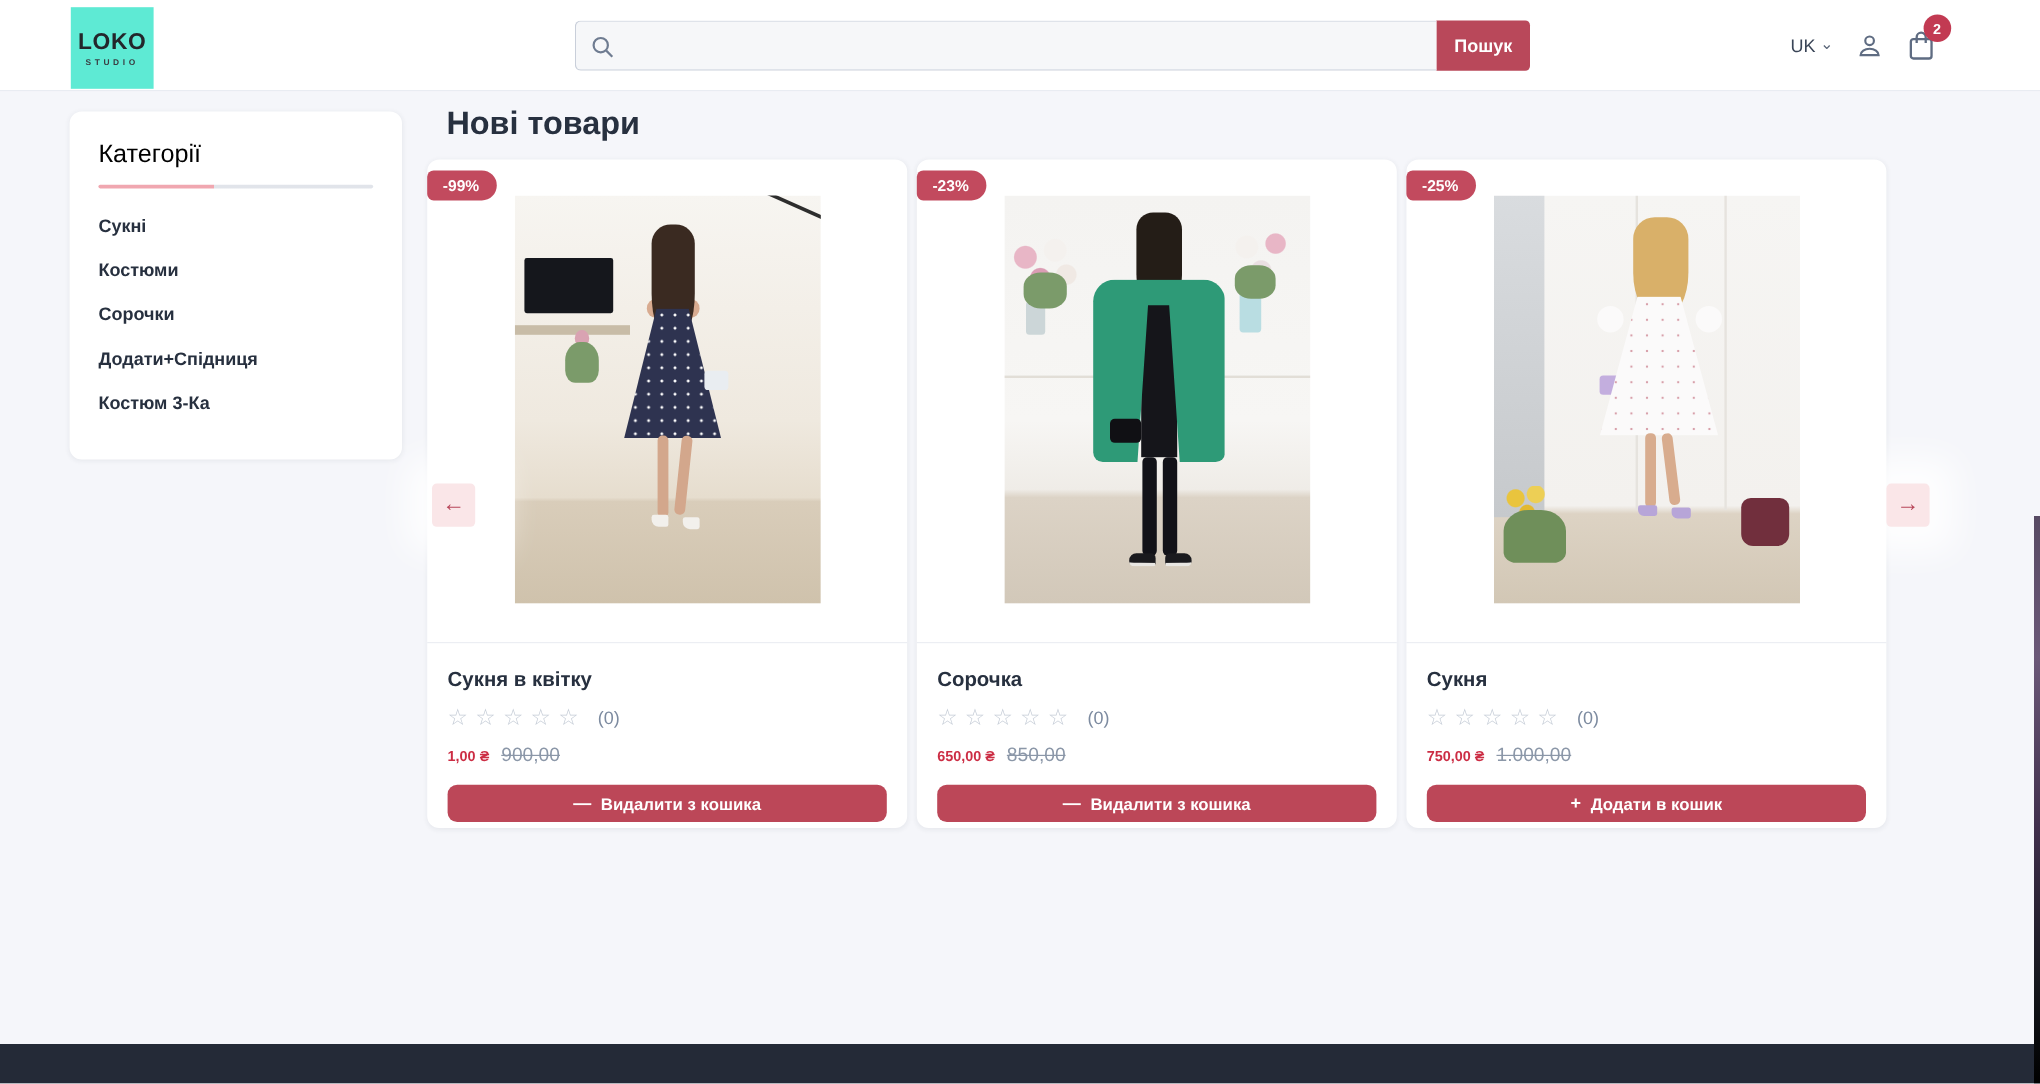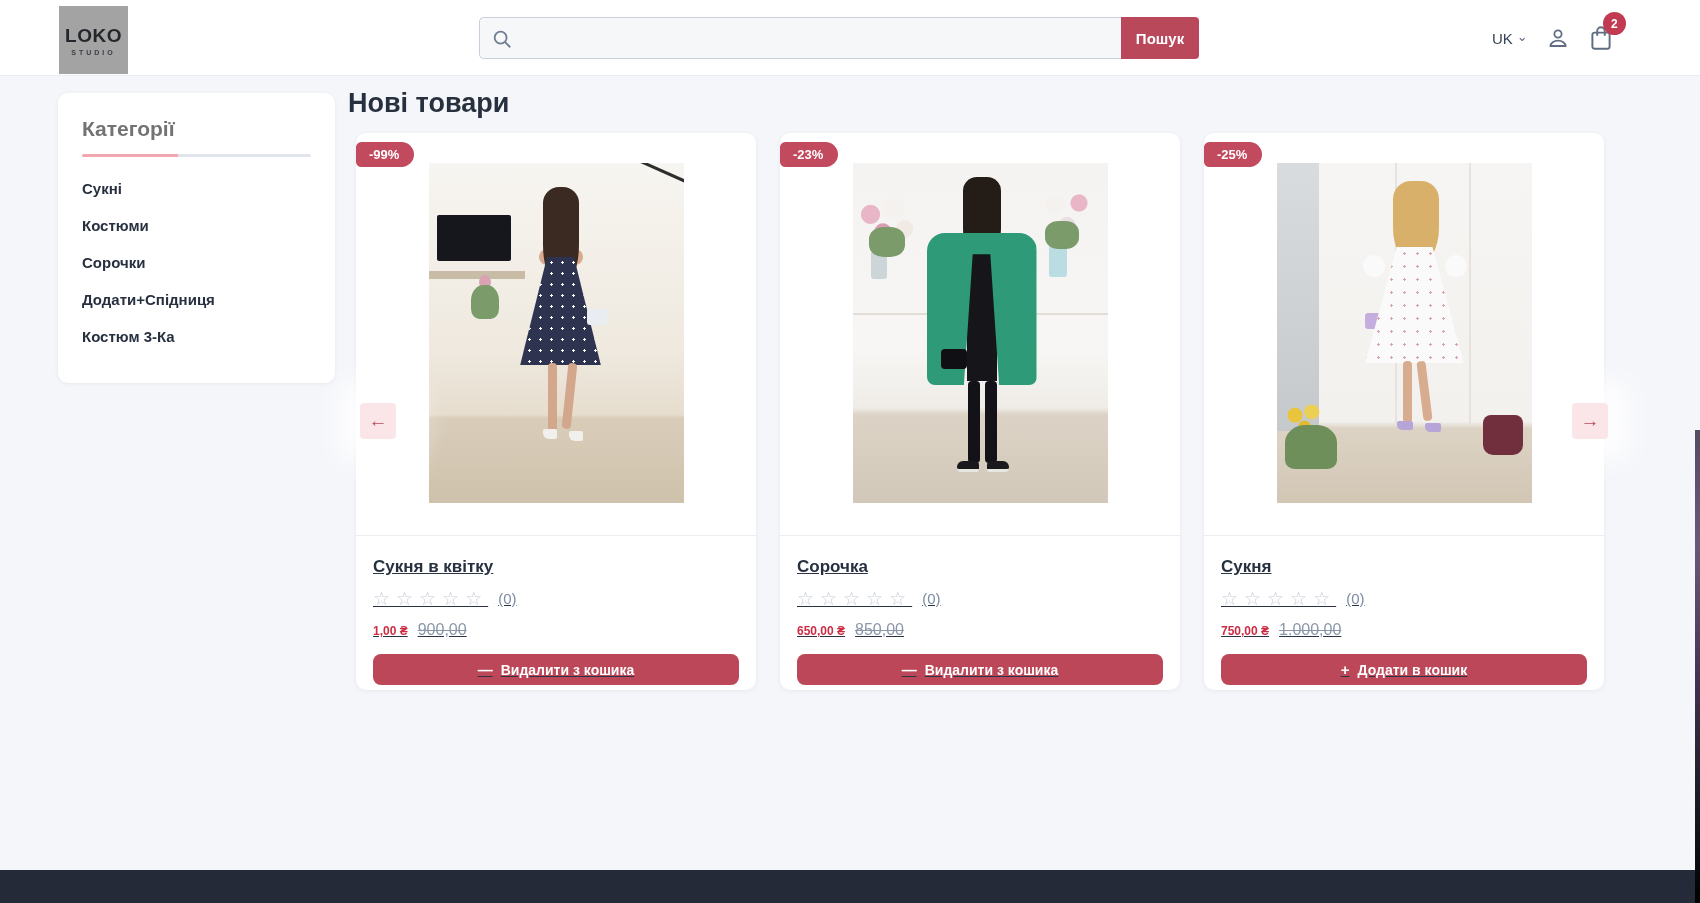--- a/index.html
+++ b/index.html
@@ -11,27 +11,27 @@
     overflow:hidden;
     color:#2a3444;
   }
   
   .header {
     position:absolute; left:0; top:0; width:1700px; height:76px;
     background:#ffffff; border-bottom:1px solid #e9ecf2; z-index:5;
   }
   .logo-box {
     position:absolute; left:59px; top:6px; width:69px; height:68px;
-    background:#a3a3a3; display:flex; flex-direction:column;
+    background:#5eead4; display:flex; flex-direction:column;
     align-items:center; justify-content:center; cursor:pointer;
   }
   .logo-main { font-size:19px; font-weight:bold; color:#23262b; letter-spacing:0.5px; }
   .logo-sub  { font-size:7px; font-weight:bold; color:#3a3d42; letter-spacing:3px; margin-top:2px; }
   .search-wrap {
-    position:absolute; left:479px; top:17px; width:720px; height:42px;
+    position:absolute; left:479px; top:17px; width:796px; height:42px;
     display:flex;
   }
   .search-input-box {
     flex:1; position:relative; background:#f6f7f9;
     border:1px solid #c9cfda; border-right:none;
     border-radius:5px 0 0 5px;
   }
   .search-input-box svg { position:absolute; left:11px; top:10px; }
   .search-input {
     width:100%; height:100%; border:none; outline:none; background:transparent;
@@ -56,39 +56,39 @@
     background:#c23a52; border-radius:50%; color:#fff; font-size:12px;
     font-weight:bold; display:flex; align-items:center; justify-content:center;
   }
   
   .sidebar {
     position:absolute; left:58px; top:93px; width:277px;
     background:#ffffff; border-radius:10px;
     box-shadow:0 1px 4px rgba(40,50,70,0.07);
     padding:24px 24px 26px 24px; z-index:2;
   }
-  .sidebar-title { font-size:21px; font-weight:bold; color:#737373; }
+  .sidebar-title { font-size:21px; font-weight:normal; color:#000000; }
   .sidebar-divider {
     margin-top:13px; height:3px; border-radius:2px;
     background:linear-gradient(90deg,#f0a7b0 0%, #f0a7b0 42%, #e1e4ea 42%, #e1e4ea 100%);
   }
   .cat-list { list-style:none; margin-top:22px; }
   .cat-list li {
     font-size:15px; font-weight:bold; color:#27303f;
     margin-bottom:17px; cursor:pointer; line-height:20px;
   }
   .cat-list li:last-child { margin-bottom:10px; }
   
   .main-title {
-    position:absolute; left:348px; top:88px;
+    position:absolute; left:372px; top:88px;
     font-size:27px; font-weight:bold; color:#27303f;
   }
   .cards {
     position:absolute; left:356px; top:133px; width:1252px;
-    display:flex; gap:24px; z-index:1;text-decoration:underline;
+    display:flex; gap:8px; z-index:1;
   }
   .card {
     width:400px; height:557px; background:#ffffff; border-radius:10px;
     box-shadow:0 1px 4px rgba(40,50,70,0.07); position:relative;
   }
   .badge {
     position:absolute; left:0; top:9px; z-index:3;
     background:#c24a5e; color:#ffffff; font-size:13px; font-weight:bold;
     padding:5px 15px 5px 13px; border-radius:6px 14px 14px 6px;
   }

